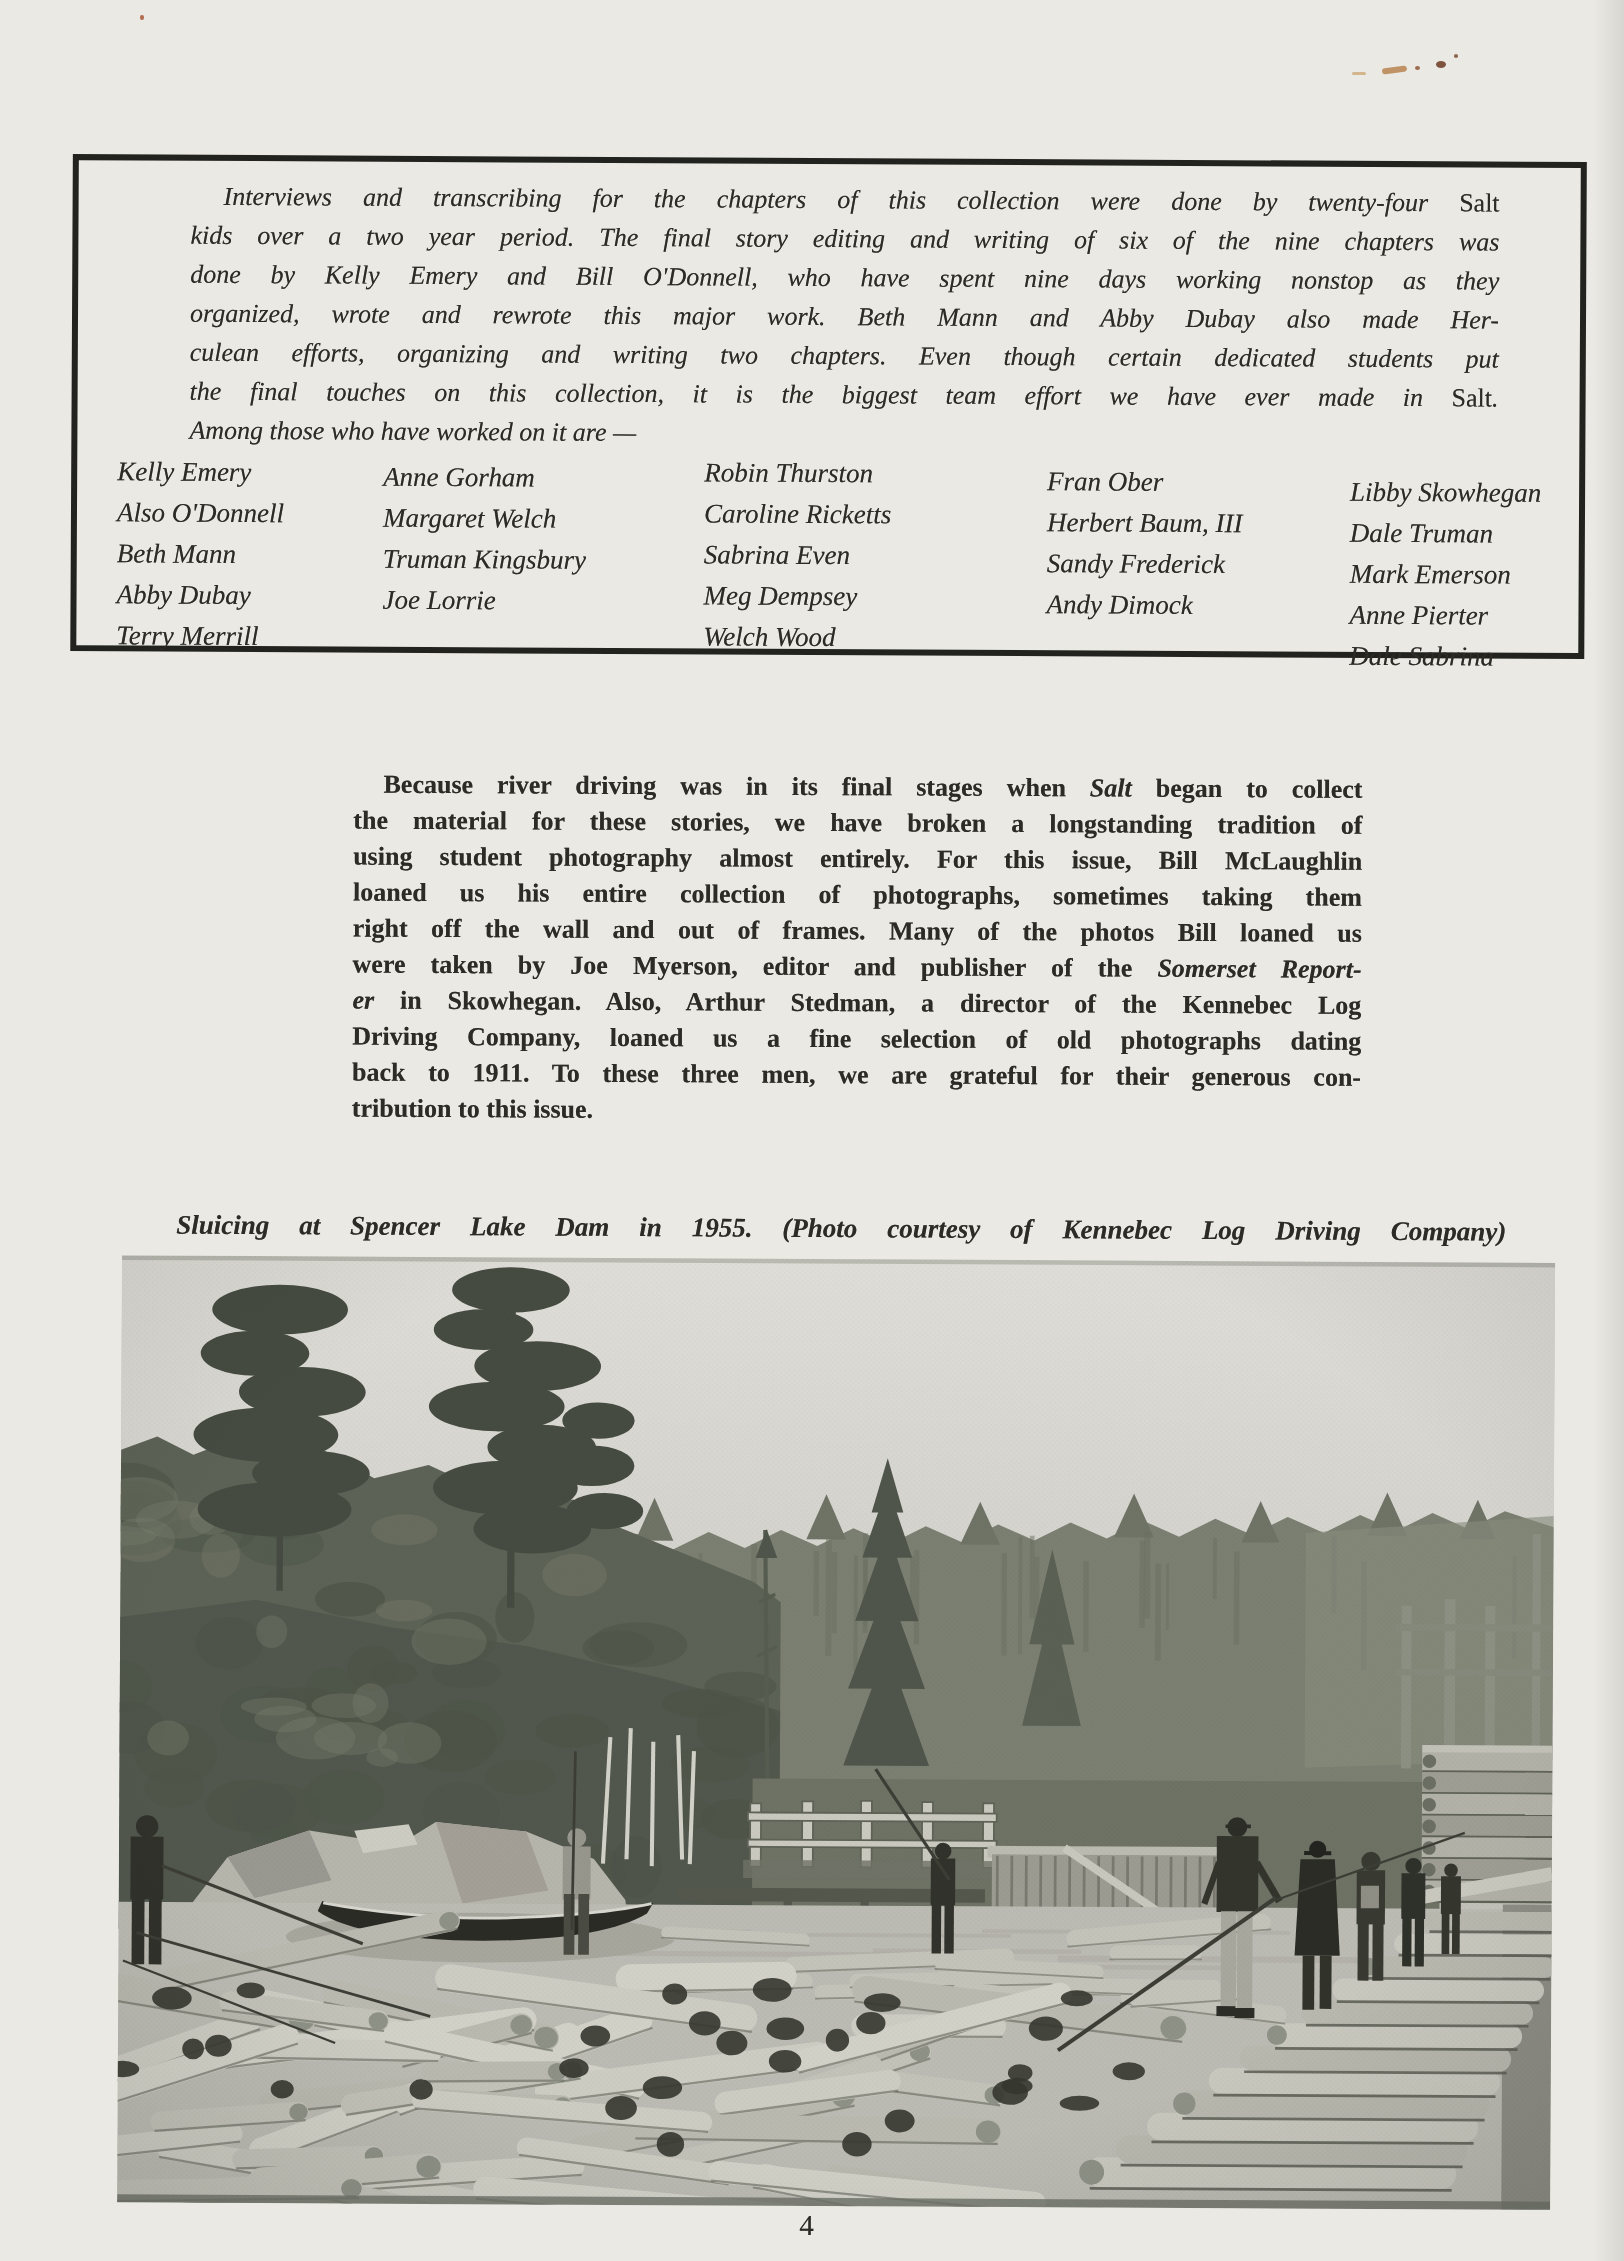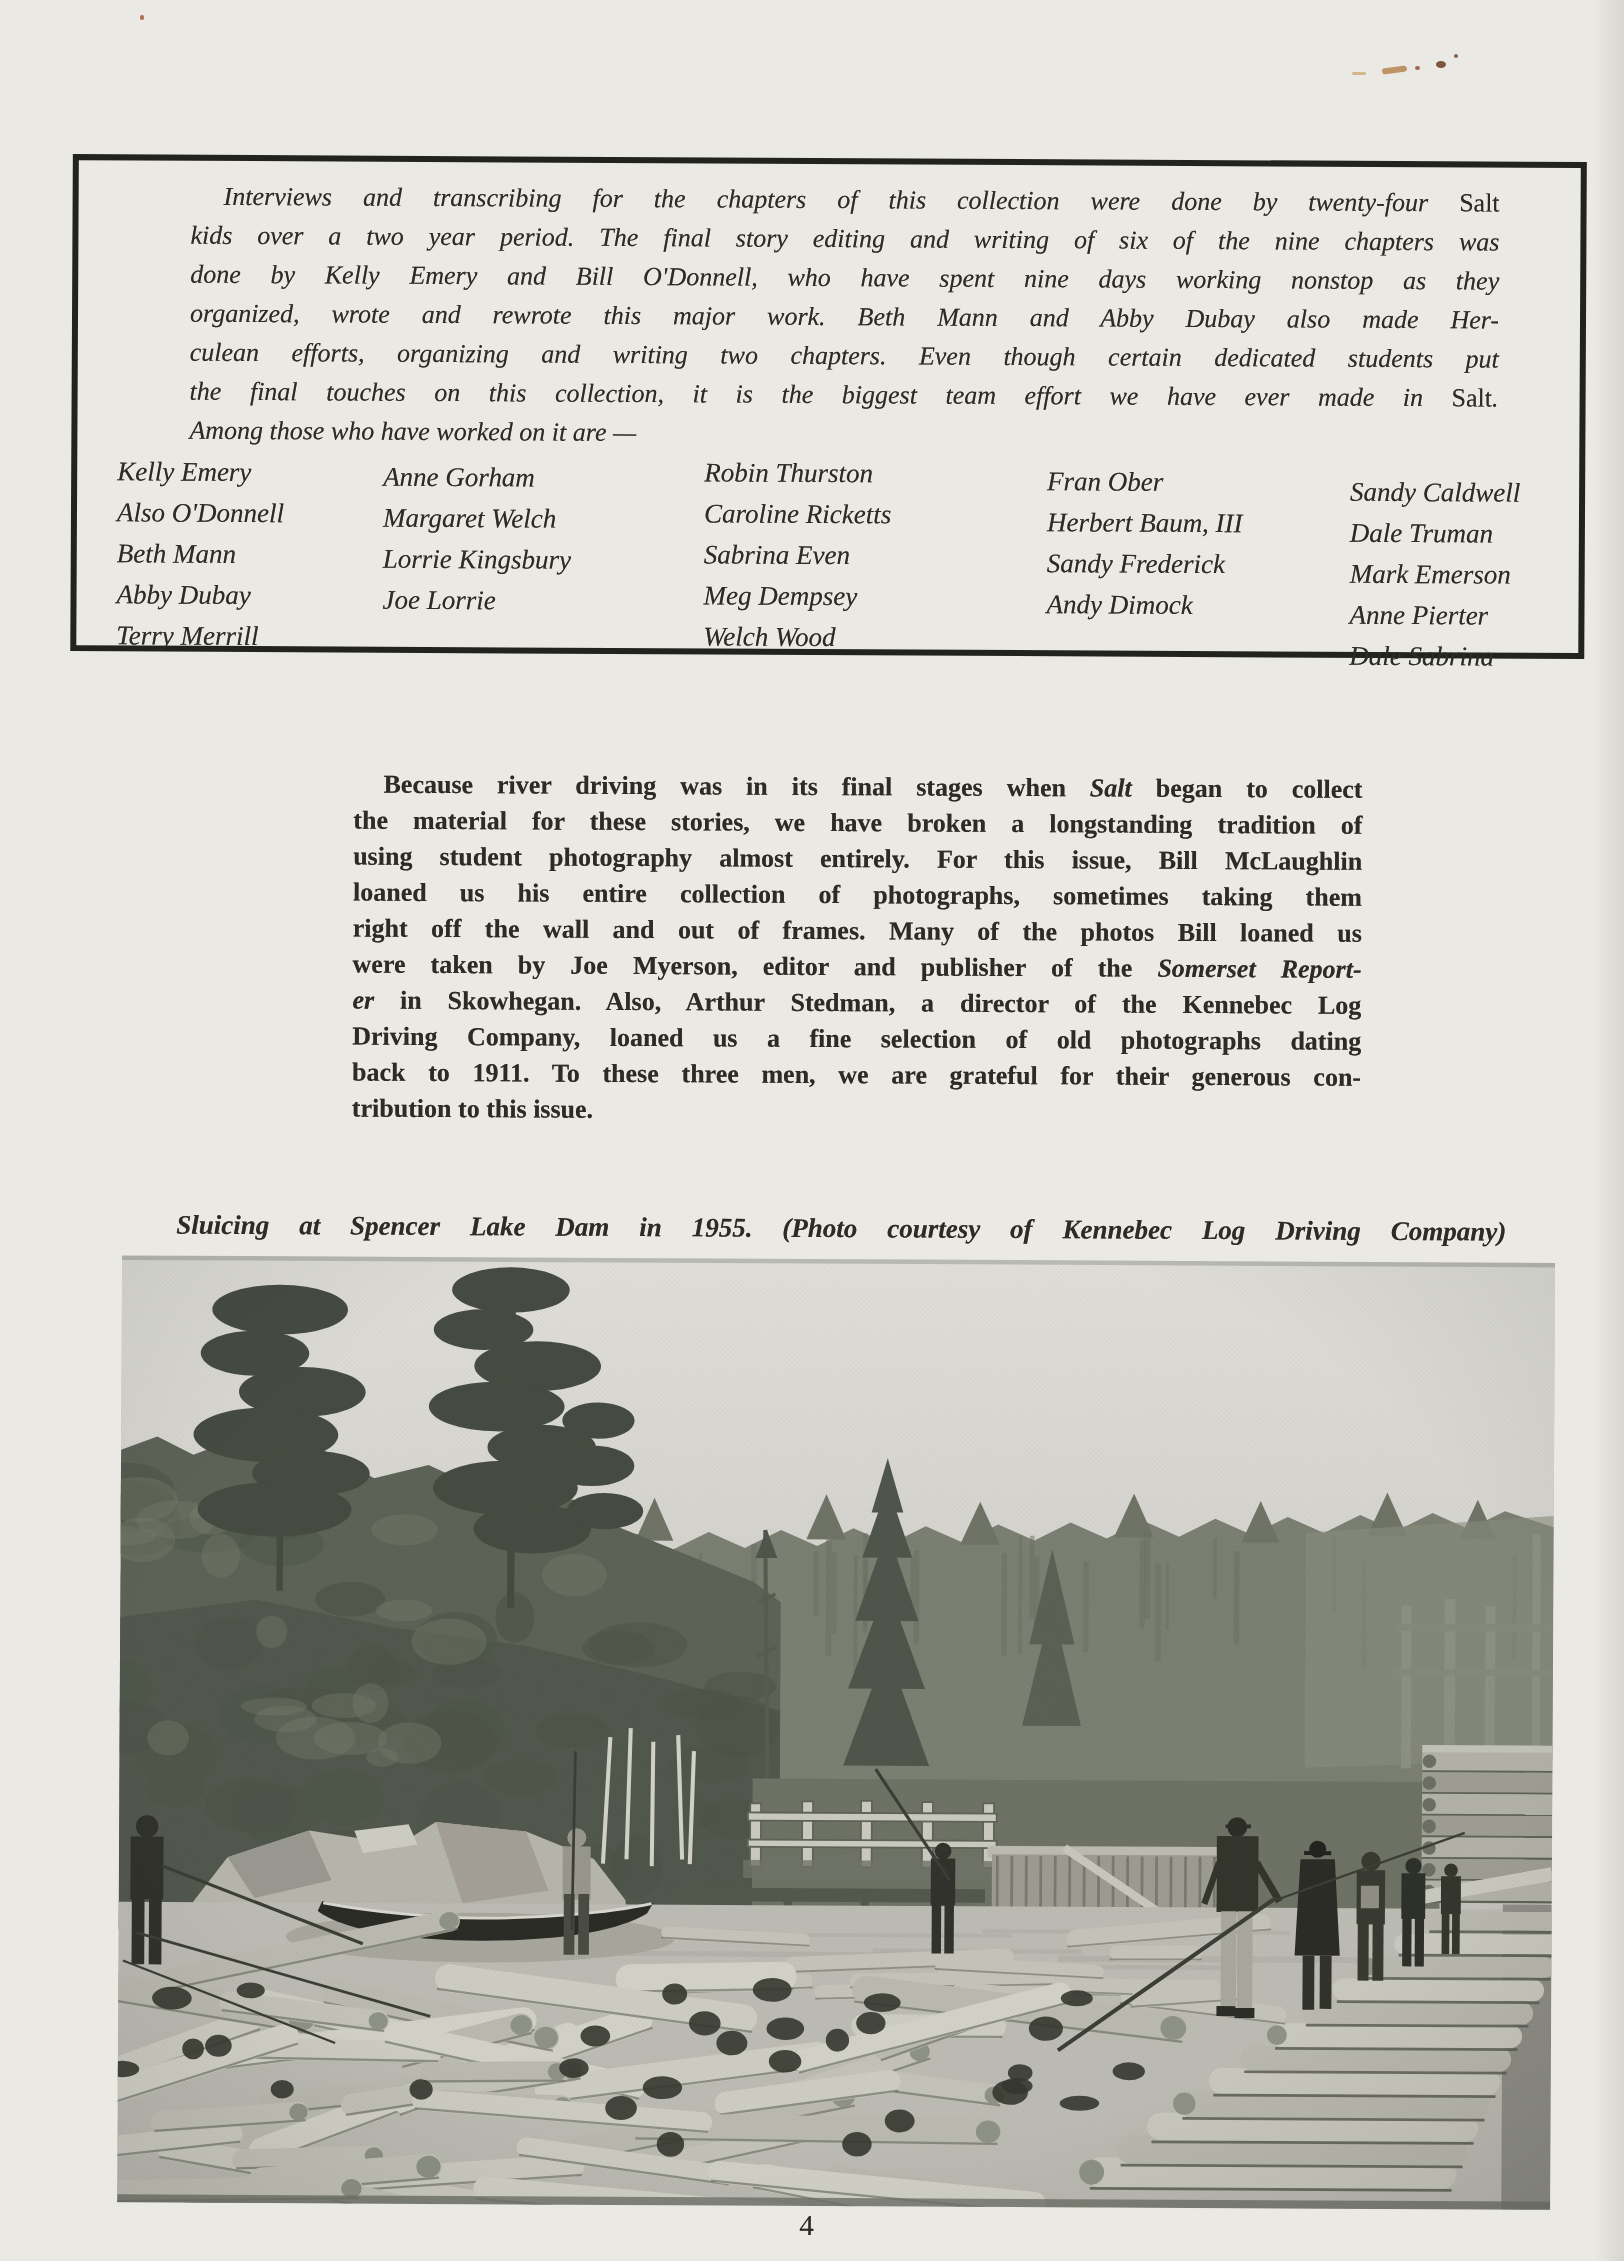--- a/index.html
+++ b/index.html
@@ -73,38 +73,38 @@
         <div class="ncol ink" style="left: 114px; top: 455px;">
           <div>Kelly Emery</div>
           <div>Also O'Donnell</div>
           <div>Beth Mann</div>
           <div>Abby Dubay</div>
           <div>Terry Merrill</div>
         </div>
         <div class="ncol ink" style="left: 380px; top: 459px;">
           <div>Anne Gorham</div>
           <div>Margaret Welch</div>
-          <div>Lorrie Kingsbury</div>
+          <div>Truman Kingsbury</div>
           <div>Joe Lorrie</div>
         </div>
         <div class="ncol ink" style="left: 701px; top: 453px;">
           <div>Robin Thurston</div>
           <div>Caroline Ricketts</div>
           <div>Sabrina Even</div>
           <div>Meg Dempsey</div>
           <div>Welch Wood</div>
         </div>
         <div class="ncol ink" style="left: 1044px; top: 460px;">
           <div>Fran Ober</div>
           <div>Herbert Baum, III</div>
           <div>Sandy Frederick</div>
           <div>Andy Dimock</div>
         </div>
         <div class="ncol ink" style="left: 1347px; top: 469px;">
-          <div>Sandy Caldwell</div>
+          <div>Libby Skowhegan</div>
           <div>Dale Truman</div>
           <div>Mark Emerson</div>
           <div>Anne Pierter</div>
           <div>Dale Sabrina</div>
         </div>
       </div>
 
     <div class="intro ink" id="intro-lines">
         <div class="iline first"><span>Because river driving was in its final stages when </span><span class="it">Salt</span><span> began to collect</span></div>
         <div class="iline"><span>the material for these stories, we have broken a longstanding tradition of</span></div>

